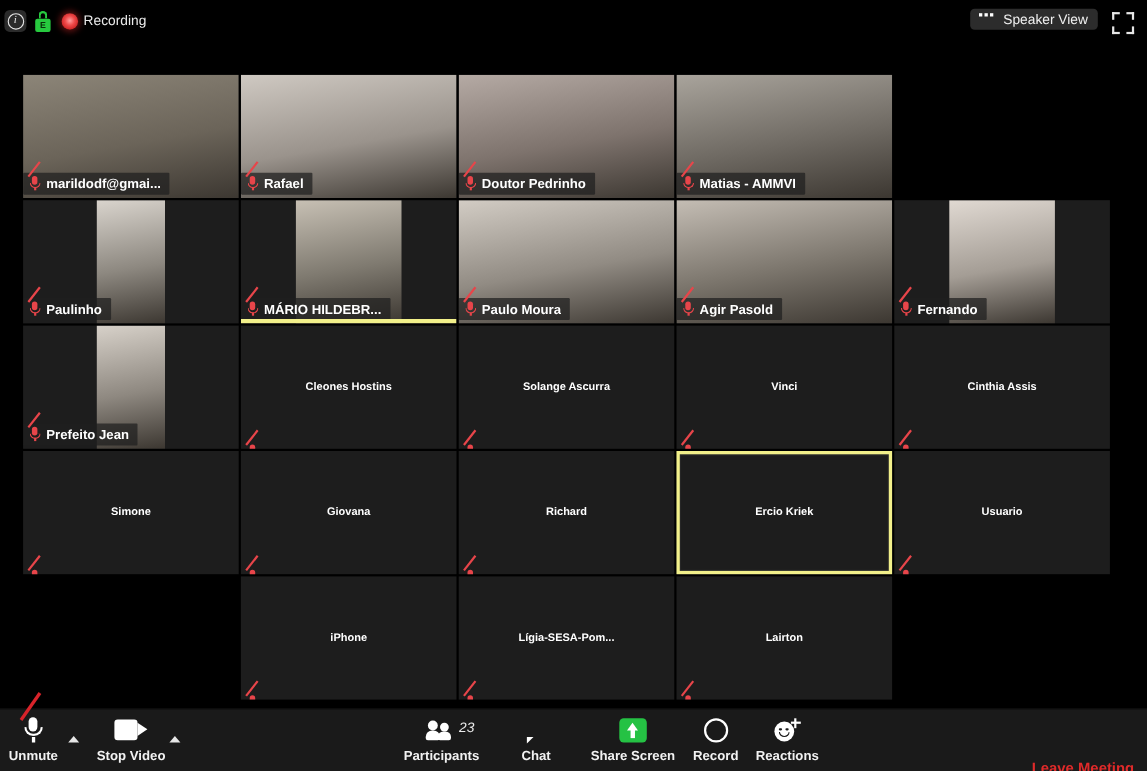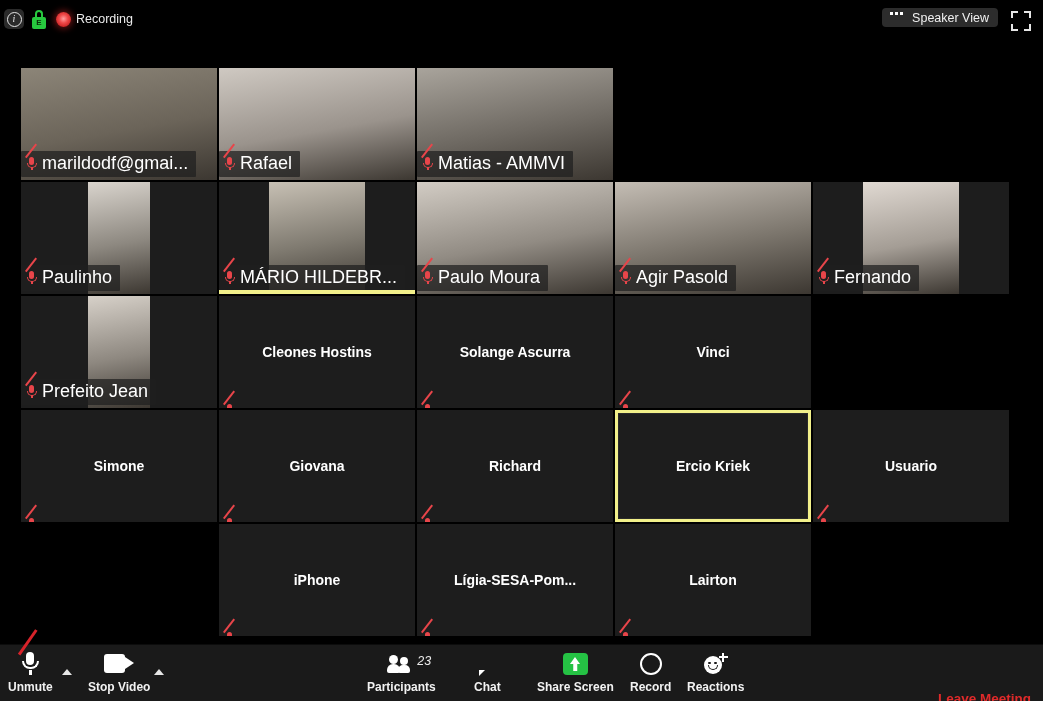--- a/index.html
+++ b/index.html
@@ -146,30 +146,31 @@
   
   .namebar {
     position: absolute; left: 0; bottom: 3px;
     display: flex; align-items: center;
     background: rgba(30,30,30,0.72);
     padding: 2px 8px 3px 5px;
     max-width: 190px;
     border-radius: 1px;
   }
   .namebar .nm {
-    font-size: 18px; color: #ffffff;
+    font-size: 12px; color: #ffffff;
     white-space: nowrap; overflow: hidden;
     margin-left: 4px;
+    font-weight: bold;
   }
   
   .centername {
     position: absolute; left: 0; right: 0; top: 50%;
     transform: translateY(-50%);
     text-align: center;
-    font-size: 14px; font-weight: bold; color: #ffffff;
+    font-size: 10px; font-weight: bold; color: #ffffff;
     padding: 0 8px;
     white-space: nowrap; overflow: hidden; text-overflow: ellipsis;
   }
   .mute-corner {
     position: absolute; left: 5px; bottom: 5px;
   }
   .active-underline {
     position: absolute; left: 0; bottom: 0;
     width: 100%; height: 4px;
     background: #f2f08a;
@@ -329,20 +330,32 @@
             <span class="micmute">
               <i class="body"></i>
               <i class="arc"></i>
               <i class="stem"></i>
               <i class="slash"></i>
             </span>
             <span class="nm">Rafael</span>
           </div>
         </div>
         <div class="tile">
+          <div class="video" style="background: linear-gradient(170deg, rgb(181, 170, 164) 0%, rgb(126, 115, 109) 55%, rgb(60, 55, 49) 100%);"></div>
+          <div class="namebar">
+            <span class="micmute">
+              <i class="body"></i>
+              <i class="arc"></i>
+              <i class="stem"></i>
+              <i class="slash"></i>
+            </span>
+            <span class="nm">Doutor Pedrinho</span>
+          </div>
+        </div>
+        <div class="tile">
           <div class="video" style="background: linear-gradient(170deg, rgb(169, 164, 156) 0%, rgb(111, 106, 99) 55%, rgb(60, 55, 49) 100%);"></div>
           <div class="namebar">
             <span class="micmute">
               <i class="body"></i>
               <i class="arc"></i>
               <i class="stem"></i>
               <i class="slash"></i>
             </span>
             <span class="nm">Matias - AMMVI</span>
           </div>
@@ -427,20 +440,24 @@
         <div class="tile">
           <div class="centername">Cleones Hostins</div>
           <div class="mute-corner"><span class="micmute"><i class="body"></i><i class="slash"></i></span></div>
         </div>
         <div class="tile">
           <div class="centername">Solange  Ascurra</div>
           <div class="mute-corner"><span class="micmute"><i class="body"></i><i class="slash"></i></span></div>
         </div>
         <div class="tile">
           <div class="centername">Vinci</div>
+          <div class="mute-corner"><span class="micmute"><i class="body"></i><i class="slash"></i></span></div>
+        </div>
+        <div class="tile">
+          <div class="centername">Cinthia Assis</div>
           <div class="mute-corner"><span class="micmute"><i class="body"></i><i class="slash"></i></span></div>
         </div>
       </div>
       <div class="row r3">
         <div class="tile">
           <div class="centername">Simone</div>
           <div class="mute-corner"><span class="micmute"><i class="body"></i><i class="slash"></i></span></div>
         </div>
         <div class="tile">
           <div class="centername">Giovana</div>

